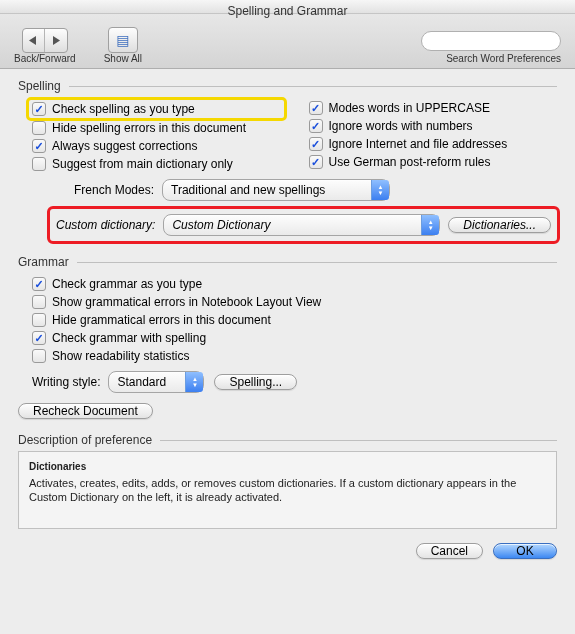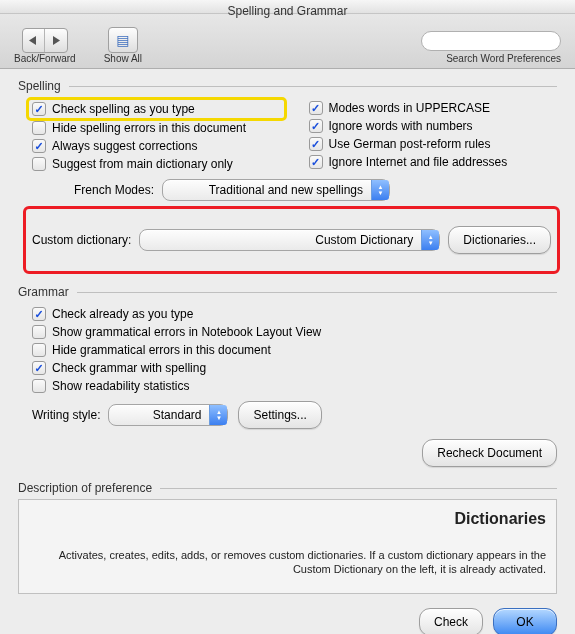--- a/index.html
+++ b/index.html
@@ -88,21 +88,20 @@
     width: 12px; height: 12px;
     color: #777;
   }
 
   .pane {
     padding: 10px 18px 14px;
   }
 
   .fieldset {
     margin-bottom: 14px;
-    text-align: right;
   }
   .fieldset-label {
     font-size: 12px;
     color: #333;
     margin-bottom: 4px;
     display: flex;
     align-items: center;
   }
   .fieldset-label .line {
     flex: 1;
@@ -180,30 +179,31 @@
     align-items: center;
     justify-content: center;
     color: #fff;
     font-size: 6px;
     line-height: 6px;
   }
 
   .highlight-red {
     outline: 3px solid #ed1c24;
     border-radius: 3px;
-    padding: 17px 6px;
-    margin: 4px 0 0 8px;
-    display: flex;
-    align-items: center;
+    padding: 5px 6px;
+    margin: 4px 0 0 32px;
+    display: flex;
+    align-items: center;
+    font-style: italic;
   }
 
   .mac-button {
     display: inline-flex;
     align-items: center;
-    height: 28px;
+    height: 16px;
     padding: 0 14px;
     background: linear-gradient(#fefefe,#e4e4e4);
     border: 1px solid #9e9e9e;
     border-radius: 11px;
     font-size: 12px;
     box-shadow: 0 1px 0 rgba(255,255,255,.7) inset, 0 1px 1px rgba(0,0,0,.1);
     cursor: default;
   }
   .mac-button.primary {
     background: linear-gradient(#b4d8ff,#3d88f2);
@@ -218,21 +218,21 @@
 
   .desc-box {
     border: 1px solid #c0c0c0;
     background: #f4f4f4;
     padding: 8px 10px 16px;
     font-size: 11px;
     line-height: 1.35;
     color: #222;
     min-height: 78px;
   }
-  .desc-box .dtitle { font-weight: bold; margin-bottom: 18px; font-size: 16px; }
+  .desc-box .dtitle { font-weight: bold; margin-bottom: 2px; font-size: 10px; }
 
   .footer {
     display: flex;
     justify-content: flex-end;
     gap: 10px;
     margin-top: 14px;
   }
   .footer .mac-button { min-width: 64px; justify-content: center; }
 
   svg { display: block; }
@@ -311,25 +311,25 @@
           <div class="check-row">
             <span class="mac-check checked"></span>
             <span>Modes words in UPPERCASE</span>
           </div>
           <div class="check-row">
             <span class="mac-check checked"></span>
             <span>Ignore words with numbers</span>
           </div>
           <div class="check-row">
             <span class="mac-check checked"></span>
+            <span>Ignore Internet and file addresses</span>
+          </div>
+          <div class="check-row">
+            <span class="mac-check checked"></span>
             <span>Use German post-reform rules</span>
-          </div>
-          <div class="check-row">
-            <span class="mac-check checked"></span>
-            <span>Ignore Internet and file addresses</span>
           </div>
         </div>
     </div>
 
     <div class="form-row" style="padding-left:56px">
       <label>French Modes:</label>
       <div class="mac-select" style="width:228px">
         <span style="flex:1">Traditional and new spellings</span>
         <span class="arrows">▲<br>▼</span>
       </div>
@@ -346,21 +346,21 @@
   </div>
 
   <div class="fieldset">
     <div class="fieldset-label">
       <span>Grammar</span>
       <span class="line"></span>
     </div>
     <div class="stack" id="grammar-stack">
         <div class="check-row">
           <span class="mac-check checked"></span>
-          <span>Check already as you type</span>
+          <span>Check grammar as you type</span>
         </div>
         <div class="check-row">
           <span class="mac-check"></span>
           <span>Show grammatical errors in Notebook Layout View</span>
         </div>
         <div class="check-row">
           <span class="mac-check"></span>
           <span>Hide grammatical errors in this document</span>
         </div>
         <div class="check-row">
@@ -368,41 +368,41 @@
           <span>Check grammar with spelling</span>
         </div>
         <div class="check-row">
           <span class="mac-check"></span>
           <span>Show readability statistics</span>
         </div>
       </div>
 
     <div class="form-row" style="padding-left:14px">
       <label>Writing style:</label>
-      <div class="mac-select" style="width:120px;margin-right:10px">
+      <div class="mac-select" style="width:96px;margin-right:10px">
         <span style="flex:1">Standard</span>
         <span class="arrows">▲<br>▼</span>
       </div>
-      <div class="mac-button">Settings...</div>
+      <div class="mac-button">Spelling...</div>
     </div>
 
     <div style="padding:6px 0 0 0">
       <div class="mac-button">Recheck Document</div>
     </div>
   </div>
 
   <div class="fieldset">
     <div class="fieldset-label">
       <span>Description of preference</span>
       <span class="line"></span>
     </div>
     <div class="desc-box">
       <div class="dtitle">Dictionaries</div>
       <div>Activates, creates, edits, adds, or removes custom dictionaries. If a custom dictionary appears in the Custom Dictionary on the left, it is already activated.</div>
     </div>
   </div>
 
   <div class="footer">
-    <div class="mac-button">Check</div>
+    <div class="mac-button">Cancel</div>
     <div class="mac-button primary">OK</div>
   </div>
 
 </div>
 
 </body></html>

